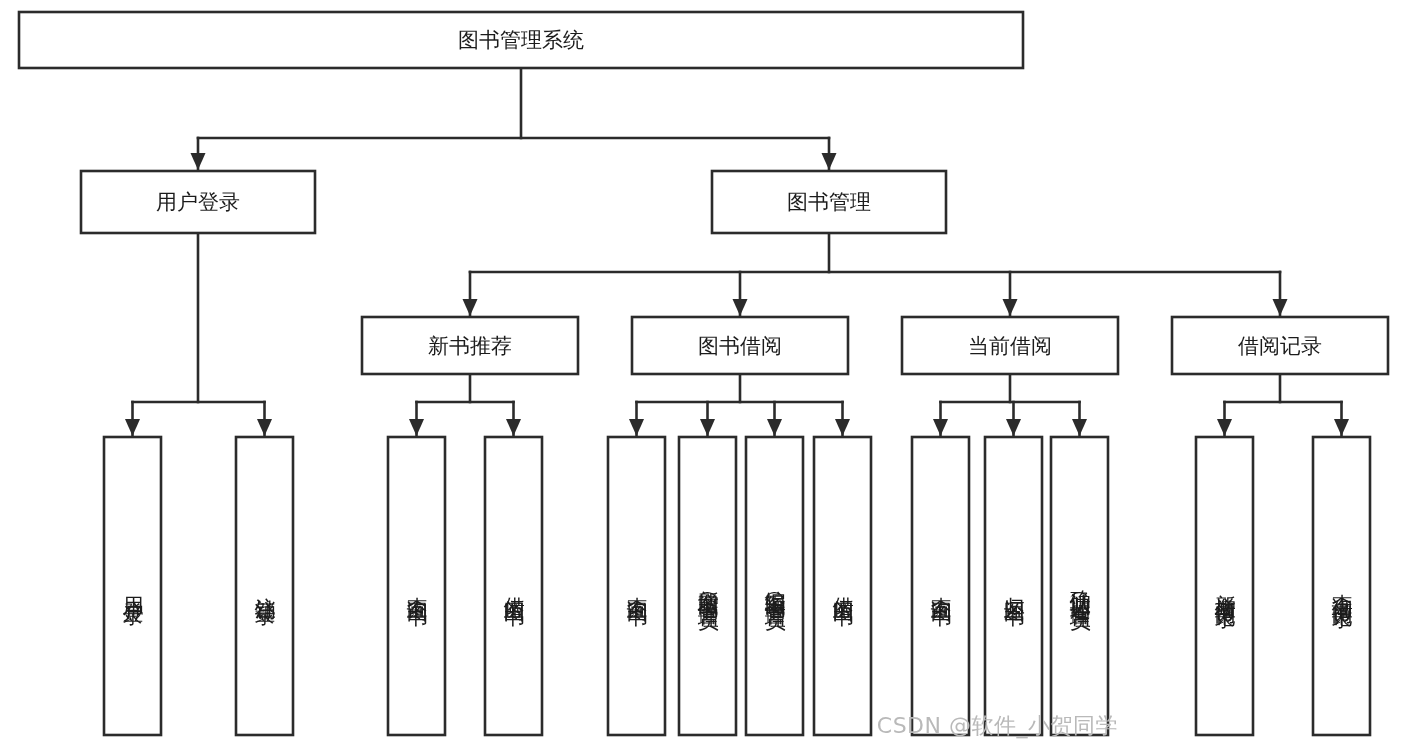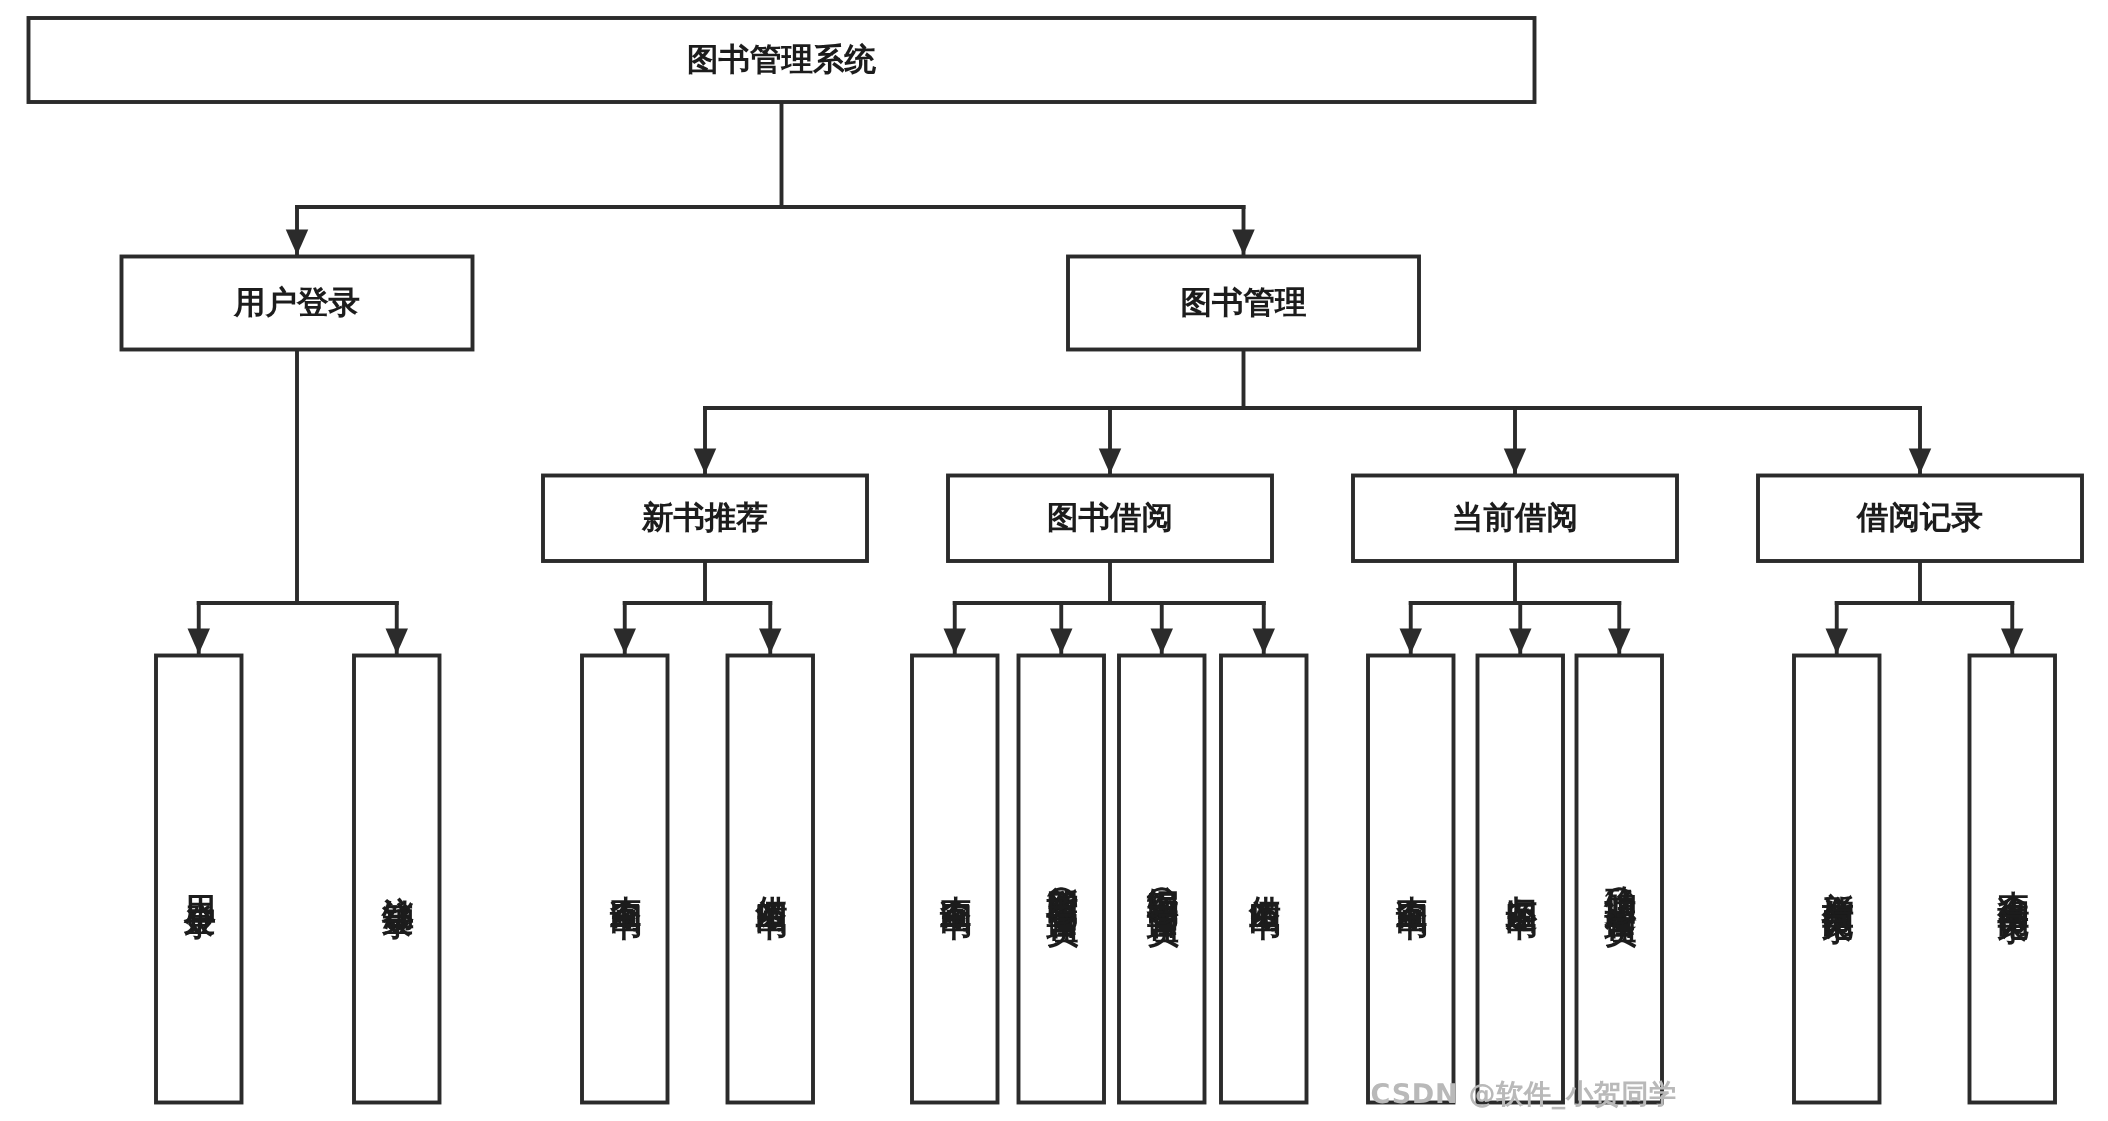--- a/index.html
+++ b/index.html
@@ -11,21 +11,20 @@
     width: 1405px;
     height: 747px;
     font-family: "DejaVu Sans", "Liberation Sans", sans-serif;
     overflow: hidden;
   }
   #diagram-root {
     position: relative;
     width: 1128px;
     height: 747px;
     background: #ffffff;
-    font-weight: bold;
   }
   svg.tree-canvas {
     position: absolute;
     left: 0;
     top: 0;
     width: 1405px;
     height: 747px;
   }
   .node-rect {
     fill: #ffffff;
@@ -66,21 +65,21 @@
     letter-spacing: 3px;
     color: #1c1c1c;
     white-space: nowrap;
     text-align: center;
   }
   .watermark {
     position: absolute;
     right: 10px;
     bottom: 6px;
     font-family: "DejaVu Sans", "Liberation Sans", sans-serif;
-    font-size: 18px;
+    font-size: 22px;
     color: #b9b9b9;
     white-space: nowrap;
     letter-spacing: 0.5px;
     margin-top: 22px;
   }
 </style>
 </head>
 <body>
 
 <div id="diagram-root">

